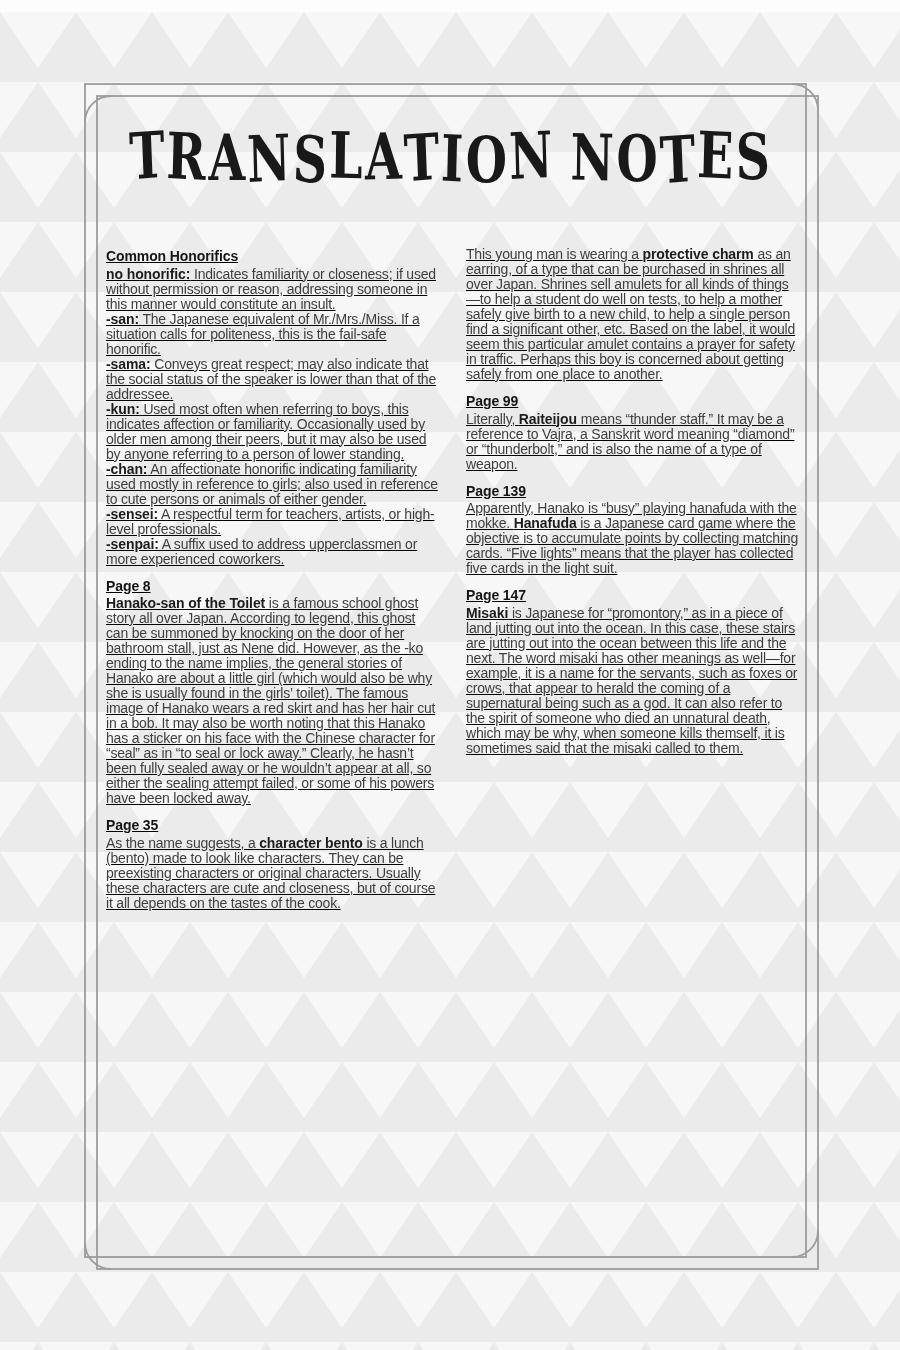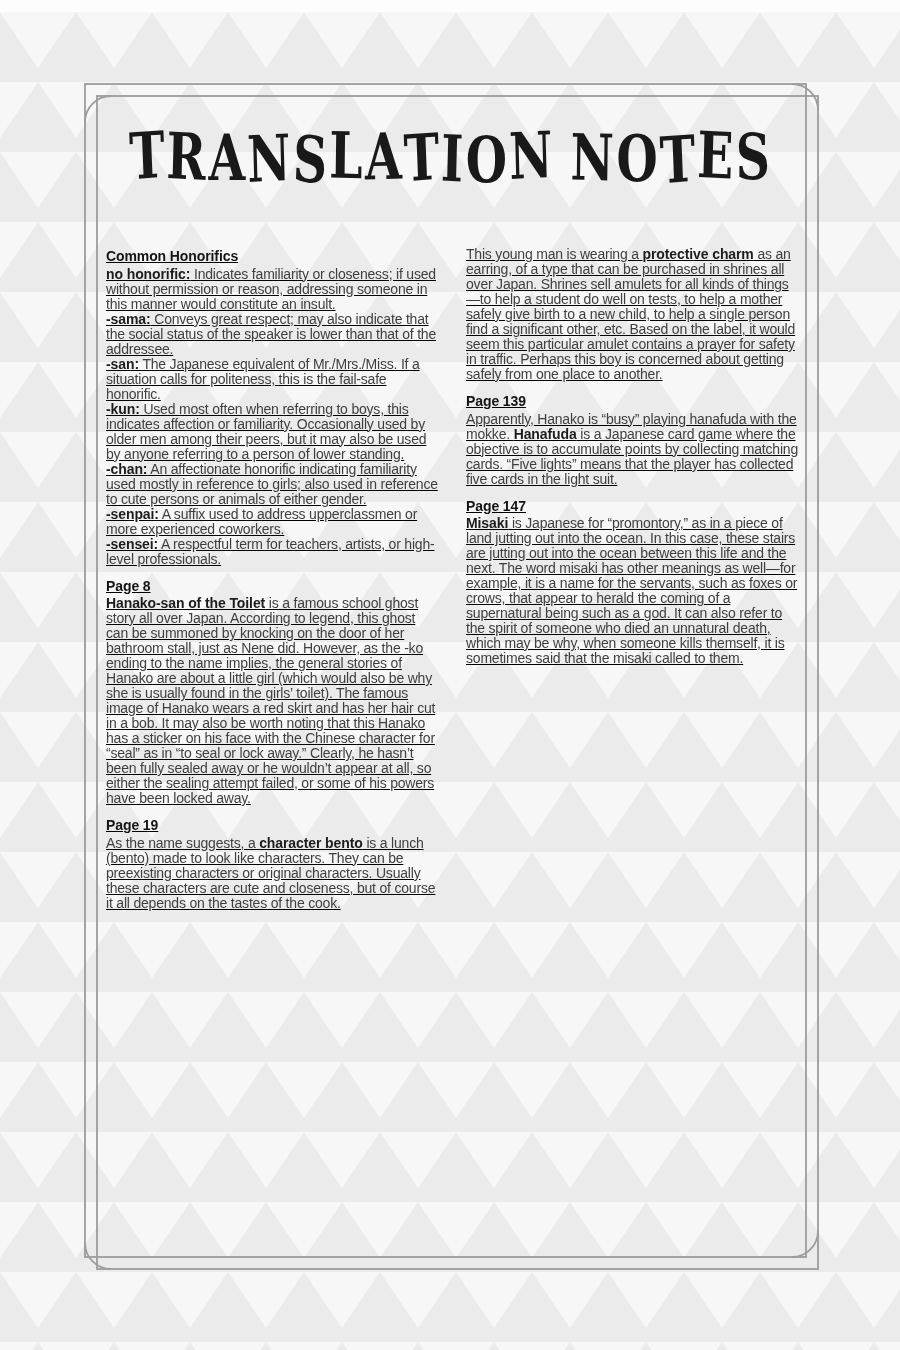--- a/index.html
+++ b/index.html
@@ -63,39 +63,43 @@
   </g>
 </svg>
 
 <div class="title" style="color: rgb(25, 25, 25);"><span style="transform: rotate(-3deg) translateY(-2px);">T</span><span style="transform: rotate(2deg) translateY(-1px);">R</span><span style="transform: rotate(0deg) translateY(0px);">A</span><span style="transform: rotate(-2deg) translateY(1px);">N</span><span style="transform: rotate(3deg) translateY(2px);">S</span><span style="transform: rotate(1deg) translateY(-2px);">L</span><span style="transform: rotate(-1deg) translateY(-1px);">A</span><span style="transform: rotate(-3deg) translateY(0px);">T</span><span style="transform: rotate(2deg) translateY(1px);">I</span><span style="transform: rotate(0deg) translateY(2px);">O</span><span style="transform: rotate(-2deg) translateY(-2px);">N</span><span style="width: 20px; transform: rotate(3deg) translateY(-1px);"> </span><span style="transform: rotate(1deg) translateY(0px);">N</span><span style="transform: rotate(-1deg) translateY(1px);">O</span><span style="transform: rotate(-3deg) translateY(2px);">T</span><span style="transform: rotate(2deg) translateY(-2px);">E</span><span style="transform: rotate(0deg) translateY(-1px);">S</span></div>
 
 <div class="content">
   <div class="col">
       <div class="note-section">
         <h3>Common Honorifics</h3>
         <p><b>no honorific:</b><span> Indicates familiarity or closeness; if used without permission or reason, addressing someone in this manner would constitute an insult.</span></p>
+        <p><b>-san:</b><span> The Japanese equivalent of Mr./Mrs./Miss. If a situation calls for politeness, this is the fail-safe honorific.</span></p>
         <p><b>-sama:</b><span> Conveys great respect; may also indicate that the social status of the speaker is lower than that of the addressee.</span></p>
-        <p><b>-san:</b><span> The Japanese equivalent of Mr./Mrs./Miss. If a situation calls for politeness, this is the fail-safe honorific.</span></p>
         <p><b>-kun:</b><span> Used most often when referring to boys, this indicates affection or familiarity. Occasionally used by older men among their peers, but it may also be used by anyone referring to a person of lower standing.</span></p>
         <p><b>-chan:</b><span> An affectionate honorific indicating familiarity used mostly in reference to girls; also used in reference to cute persons or animals of either gender.</span></p>
+        <p><b>-sensei:</b><span> A respectful term for teachers, artists, or high-level professionals.</span></p>
         <p><b>-senpai:</b><span> A suffix used to address upperclassmen or more experienced coworkers.</span></p>
-        <p><b>-sensei:</b><span> A respectful term for teachers, artists, or high-level professionals.</span></p>
       </div>
       <div class="note-section">
         <h3>Page 8</h3>
         <p><b>Hanako-san of the Toilet</b><span> is a famous school ghost story all over Japan. According to legend, this ghost can be summoned by knocking on the door of her bathroom stall, just as Nene did. However, as the -ko ending to the name implies, the general stories of Hanako are about a little girl (which would also be why she is usually found in the girls’ toilet). The famous image of Hanako wears a red skirt and has her hair cut in a bob. It may also be worth noting that this Hanako has a sticker on his face with the Chinese character for “seal” as in “to seal or lock away.” Clearly, he hasn’t been fully sealed away or he wouldn’t appear at all, so either the sealing attempt failed, or some of his powers have been locked away.</span></p>
       </div>
       <div class="note-section">
-        <h3>Page 19</h3>
+        <h3>Page 35</h3>
         <p><span>As the name suggests, a </span><b>character bento</b><span> is a lunch (bento) made to look like characters. They can be preexisting characters or original characters. Usually these characters are cute and closeness, but of course it all depends on the tastes of the cook.</span></p>
       </div>
     </div>
   <div class="col">
       <div class="note-section">
         <p><span>This young man is wearing a </span><b>protective charm</b><span> as an earring, of a type that can be purchased in shrines all over Japan. Shrines sell amulets for all kinds of things—to help a student do well on tests, to help a mother safely give birth to a new child, to help a single person find a significant other, etc. Based on the label, it would seem this particular amulet contains a prayer for safety in traffic. Perhaps this boy is concerned about getting safely from one place to another.</span></p>
+      </div>
+      <div class="note-section">
+        <h3>Page 99</h3>
+        <p><span>Literally, </span><b>Raiteijou</b><span> means “thunder staff.” It may be a reference to Vajra, a Sanskrit word meaning “diamond” or “thunderbolt,” and is also the name of a type of weapon.</span></p>
       </div>
       <div class="note-section">
         <h3>Page 139</h3>
         <p><span>Apparently, Hanako is “busy” playing hanafuda with the mokke. </span><b>Hanafuda</b><span> is a Japanese card game where the objective is to accumulate points by collecting matching cards. “Five lights” means that the player has collected five cards in the light suit.</span></p>
       </div>
       <div class="note-section">
         <h3>Page 147</h3>
         <p><b>Misaki</b><span> is Japanese for “promontory,” as in a piece of land jutting out into the ocean. In this case, these stairs are jutting out into the ocean between this life and the next. The word misaki has other meanings as well—for example, it is a name for the servants, such as foxes or crows, that appear to herald the coming of a supernatural being such as a god. It can also refer to the spirit of someone who died an unnatural death, which may be why, when someone kills themself, it is sometimes said that the misaki called to them.</span></p>
       </div>
     </div>

